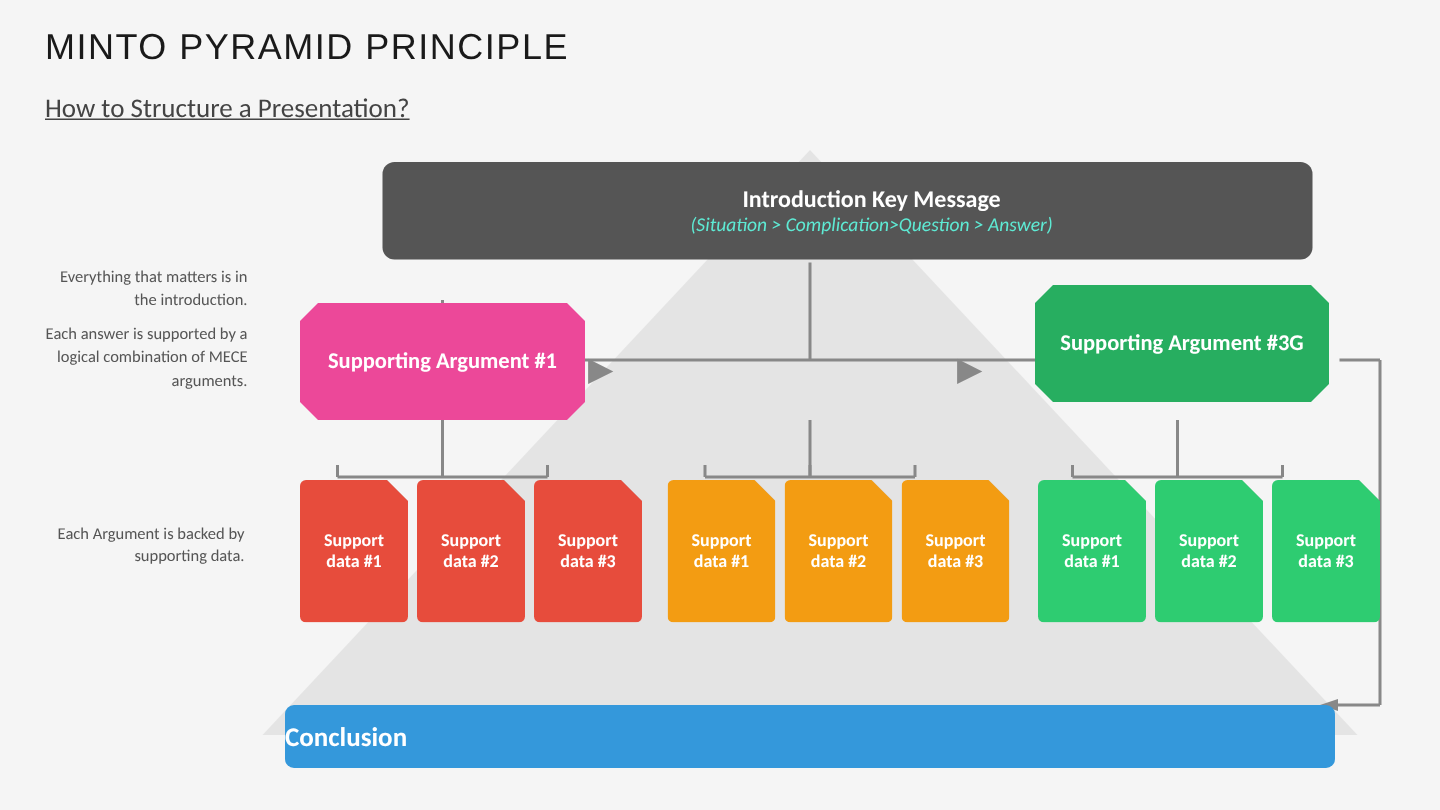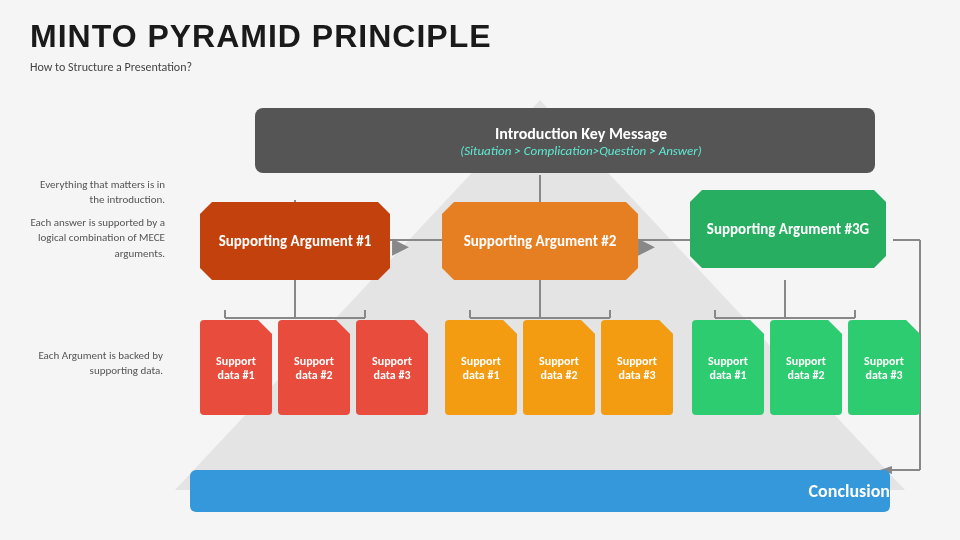--- a/index.html
+++ b/index.html
@@ -19,31 +19,32 @@
       position: relative;
     }
 
     
     .title-area {
       position: absolute;
       top: 18px;
       left: 30px;
     }
     .main-title {
-      font-size: 32px;
-      font-weight: 700;
+      font-size: 24px;
+      font-weight: 400;
       color: #1a1a1a;
       letter-spacing: 1px;
       font-family: 'Arial Black', 'Arial', sans-serif;
     }
     .sub-title {
-      font-size: 12px;
+      font-size: 18px;
       font-weight: 400;
       color: #444;
-      margin-top: 5px;
+      margin-top: 15px;
+      text-decoration: underline;
     }
 
     
     .annotation {
       position: absolute;
       font-size: 11px;
       color: #555;
       line-height: 1.4;
       text-align: right;
     }
@@ -107,21 +108,21 @@
       align-items: center;
       justify-content: center;
       text-align: center;
       color: white;
       font-weight: 700;
       font-size: 15px;
       border-radius: 4px;
       clip-path: polygon(12px 0%, calc(100% - 12px) 0%, 100% 12px, 100% calc(100% - 12px), calc(100% - 12px) 100%, 12px 100%, 0% calc(100% - 12px), 0% 12px);
       position: relative;
     }
-    .arg-box-1 { background: #c2410c; }
+    .arg-box-1 { background: #ec4899; }
     .arg-box-2 { background: #e67e22; }
     .arg-box-3 { background: #27ae60; }
 
     .data-box {
       width: 72px;
       height: 95px;
       display: flex;
       align-items: center;
       justify-content: center;
       text-align: center;
@@ -153,21 +154,21 @@
     .conclusion-bar {
       position: absolute;
       bottom: 28px;
       left: 190px;
       width: 700px;
       height: 42px;
       background: #3498db;
       border-radius: 6px;
       display: flex;
       align-items: center;
-      justify-content: flex-end;
+      justify-content: flex-start;
       color: white;
       font-weight: 700;
       font-size: 18px;
     }
 
   </style>
 </head>
 <body>
 
 <div class="slide">
@@ -219,23 +220,20 @@
 
   <div class="intro-box">
     <div class="intro-box-title">Introduction Key Message</div>
     <div class="intro-box-subtitle">(Situation &gt; Complication&gt;Question &gt; Answer)</div>
   </div>
 
   <div class="arg-box arg-box-1" style="position:absolute; top:202px; left:200px; width:190px; height:78px;">
     <span>Supporting Argument #1</span>
   </div>
 
-  <div class="arg-box arg-box-2" style="position:absolute; top:202px; left:442px; width:196px; height:78px;">
-    <span>Supporting Argument #2</span>
-  </div>
 
   <div style="position:absolute; top:232px; left:392px; font-size:22px; color:#888;">▶</div>
 
   <div class="arg-box arg-box-3" style="position:absolute; top:190px; left:690px; width:196px; height:78px;">
     <span>Supporting Argument #3G</span>
   </div>
 
   <div style="position:absolute; top:232px; left:638px; font-size:22px; color:#888;">▶</div>
 
   <div class="data-box data-red" style="position:absolute; top:320px; left:200px;">

